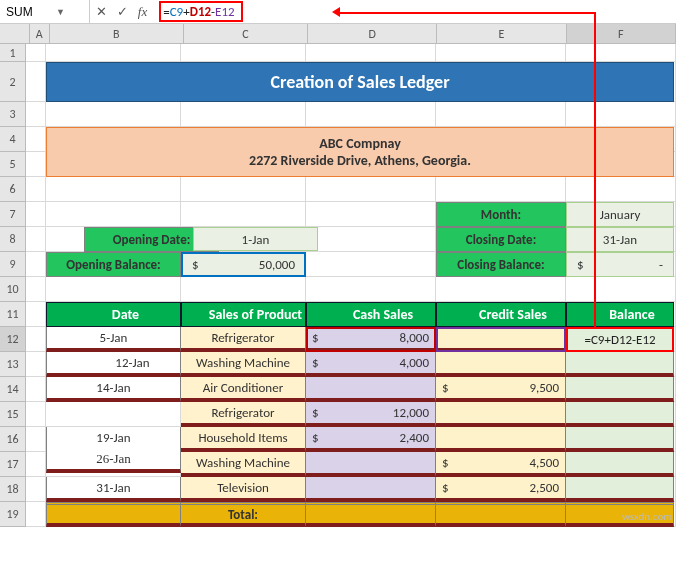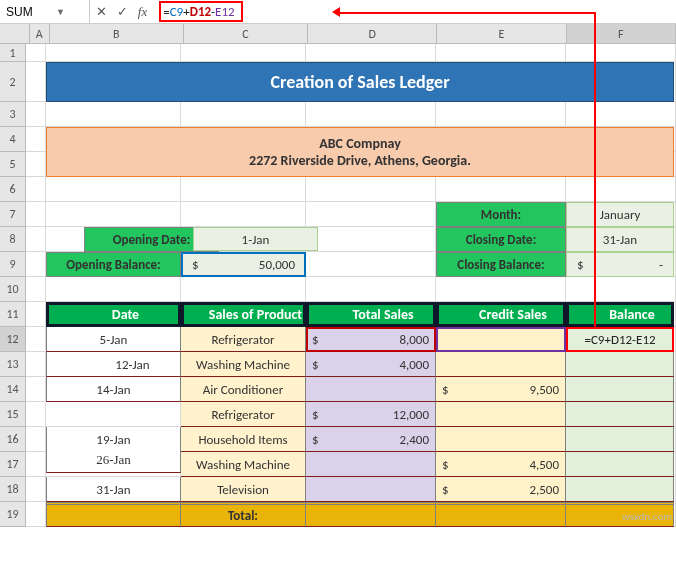--- a/index.html
+++ b/index.html
@@ -36,22 +36,22 @@
 .cell { border-right: 1px solid #d9d9d9; border-bottom: 1px solid #d9d9d9; position: relative; }
 .wA { width: 20px; } .wB { width: 135px; } .wC { width: 125px; } .wD { width: 130px; } .wE { width: 130px; } .wF { width: 110px; }
 
 
 .title-bar { position: absolute; left: 20px; top: 18px; width: 628px; height: 40px; background: #2f75b5; color: #fff; display:flex; align-items:center; justify-content:center; font-size: 18px; font-weight: bold; border: 1px solid #1f4e79; }
 .company { position: absolute; left: 20px; top: 83px; width: 628px; height: 50px; background: #f8cbad; border: 1px solid #ed7d31; display:flex; flex-direction:column; align-items:center; justify-content:center; font-weight: bold; font-size: 14px; }
 
 .lbl-box { position: absolute; background: #22c55e; border: 1px solid #808080; display:flex; align-items:center; justify-content:center; font-weight: bold; font-size: 13px; }
 .val-box { position: absolute; background: #eaf1e4; border: 1px solid #a9d08e; display:flex; align-items:center; justify-content:center; font-size: 13px; }
 
-.tbl-header { position: absolute; background: #00b050; color: #fff; font-weight: bold; font-size: 14px; display:flex; align-items:center; justify-content:center; border: 3px solid #0f172a; padding-left: 24px; }
-.tbl-cell { position: absolute; border-right: 1px solid #808080; border-bottom: 1px solid #7f1d1d; display:flex; align-items:center; padding: 0 6px; font-size: 13px; }
+.tbl-header { position: absolute; background: #00b050; color: #fff; font-weight: bold; font-size: 14px; display:flex; align-items:center; justify-content:center; border: 1px solid #0f172a; padding-left: 24px; }
+.tbl-cell { position: absolute; border-right: 1px solid #808080; border-bottom: 4px solid #7f1d1d; display:flex; align-items:center; padding: 0 6px; font-size: 13px; }
 .tbl-cell.left-b { border-left: 1px solid #808080; }
 .tbl-cell.center { justify-content:center; }
 .tbl-cell.num { justify-content:space-between; }
 .tbl-cell.num .sym { width: 12px; }
 .tbl-cell.num .val { text-align: right; }
 
 .col-date { background: #fff; }
 .col-prod { background: #fff2cc; }
 .col-cash { background: #d9d2e9; }
 .col-credit { background: #fef2cb; }
@@ -310,21 +310,21 @@
     <div class="lbl-box" style="left:410px; top:208px; width:130px; height:25px;">Closing Balance:</div>
     <div class="val-box" style="left:540px; top:208px; width:108px; height:25px;">
       <div class="dash-val">
           <span>$</span>
           <span>-</span>
         </div>
     </div>
 
     <div class="tbl-header" style="left:20px; top:258px; width:135px; height:25px;">Date</div>
     <div class="tbl-header" style="left:155px; top:258px; width:125px; height:25px;">Sales of Product</div>
-    <div class="tbl-header" style="left:280px; top:258px; width:130px; height:25px;">Total Sales</div>
+    <div class="tbl-header" style="left:280px; top:258px; width:130px; height:25px;">Cash Sales</div>
     <div class="tbl-header" style="left:410px; top:258px; width:130px; height:25px;">Credit Sales</div>
     <div class="tbl-header" style="left:540px; top:258px; width:108px; height:25px;">Balance</div>
 
     <div class="tbl-cell left-b center col-date" style="left:20px; top:283px; width:135px; height:25px;">5-Jan</div>
     <div class="tbl-cell center col-prod" style="left:155px; top:283px; width:125px; height:25px;">Refrigerator</div>
     <div class="tbl-cell num col-cash" style="left:280px; top:283px; width:130px; height:25px;">
         <span class="sym">$</span>
         <span class="val">8,000</span>
       </div>
     <div class="tbl-cell num col-credit" style="left:410px; top:283px; width:130px; height:25px;">

